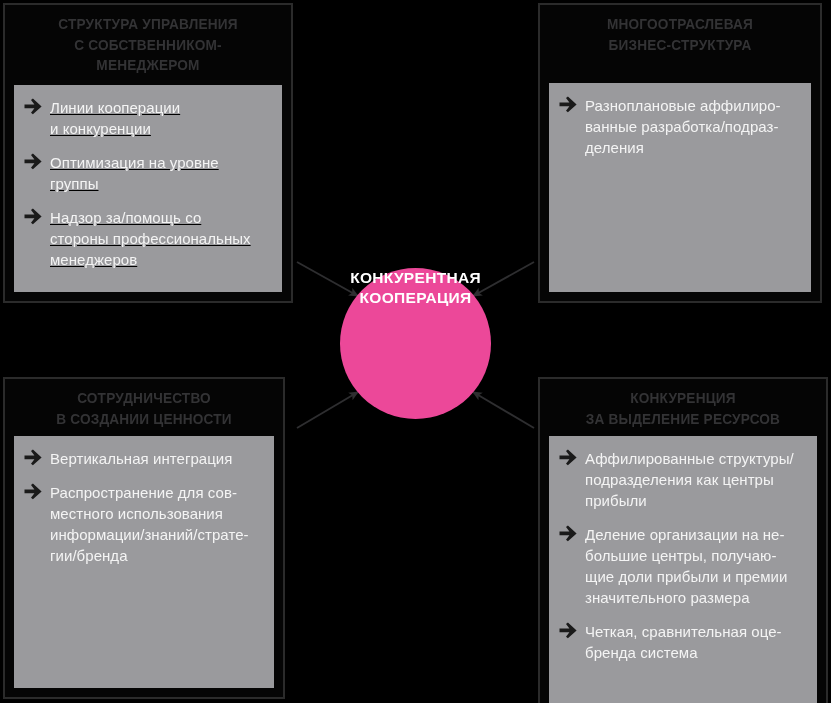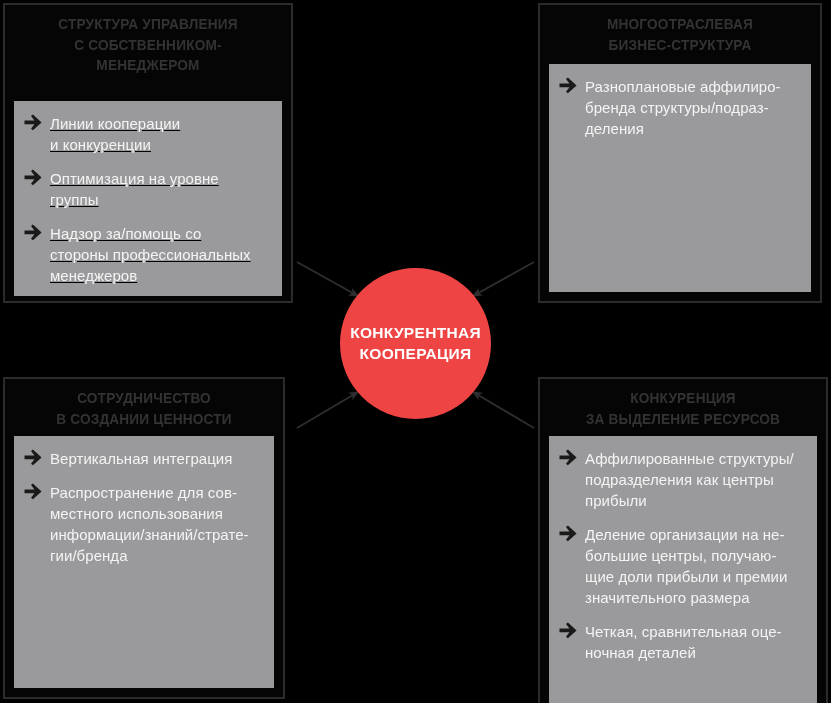--- a/index.html
+++ b/index.html
@@ -28,22 +28,22 @@
   .panel {
     position: absolute;
     box-sizing: border-box;
     background: #050505;
     border: 2px solid #2b2b2b;
     display: flex;
     flex-direction: column;
     align-items: stretch;
   }
 
-  .panel-tl { left: 3px;   top: 3px;   width: 290px; height: 300px; gap: 16px; }
-  .panel-tr { left: 538px; top: 3px;   width: 284px; height: 300px; }
+  .panel-tl { left: 3px;   top: 3px;   width: 290px; height: 300px; }
+  .panel-tr { left: 538px; top: 3px;   width: 284px; height: 300px; gap: 19px; }
   .panel-bl { left: 3px;   top: 377px; width: 282px; height: 322px; }
   .panel-br { left: 538px; top: 377px; width: 290px; height: 370px; }
 
   .panel-title {
     color: #333335;
     font-weight: bold;
     font-size: 14.5px;
     letter-spacing: 0.2px;
     line-height: 1.42;
     text-align: center;
@@ -102,23 +102,23 @@
   }
 
   
   #hub {
     position: absolute;
     left: 340px;
     top: 268px;
     width: 151px;
     height: 151px;
     border-radius: 50%;
-    background: #ef4444;
+    background: #ec4899;
     display: flex;
-    align-items: center;
+    align-items: flex-start;
     justify-content: center;
     text-align: center;
   }
   #hub .hub-label {
     color: #ffffff;
     font-weight: bold;
     font-size: 15.5px;
     line-height: 1.30;
     letter-spacing: 0.3px;
     text-transform: uppercase;
@@ -195,21 +195,21 @@
 БИЗНЕС-СТРУКТУРА</div>
     <div class="panel-body">
       <ul class="bullet-list">
         <li class="bullet">
           <span class="bullet-icon">
             <svg width="19" height="17" viewBox="0 0 19 17">
               <path d="M0.5 6.6 H10.4 L7.0 2.0 L8.9 0.6 L17.6 8.4 L8.9 16.2 L7.0 14.8 L10.4 10.2 H0.5 Z" fill="#1a1a1a"></path>
             </svg>
           </span>
           <span class="bullet-text">Разноплановые аффилиро-
-бренда структуры/подраз-
+ванные разработка/подраз-
 деления</span>
         </li>
       </ul>
     </div>
   </div>
 
   <div id="hub">
     <span class="hub-label">КОНКУРЕНТНАЯ
 КООПЕРАЦИЯ</span>
   </div>
@@ -268,19 +268,19 @@
 щие доли прибыли и премии
 значительного размера</span>
         </li>
         <li class="bullet">
           <span class="bullet-icon">
             <svg width="19" height="17" viewBox="0 0 19 17">
               <path d="M0.5 6.6 H10.4 L7.0 2.0 L8.9 0.6 L17.6 8.4 L8.9 16.2 L7.0 14.8 L10.4 10.2 H0.5 Z" fill="#1a1a1a"></path>
             </svg>
           </span>
           <span class="bullet-text">Четкая, сравнительная оце-
-ночная деталей</span>
+бренда система</span>
         </li>
       </ul>
     </div>
   </div>
 
 </div>
 
 </body></html>

